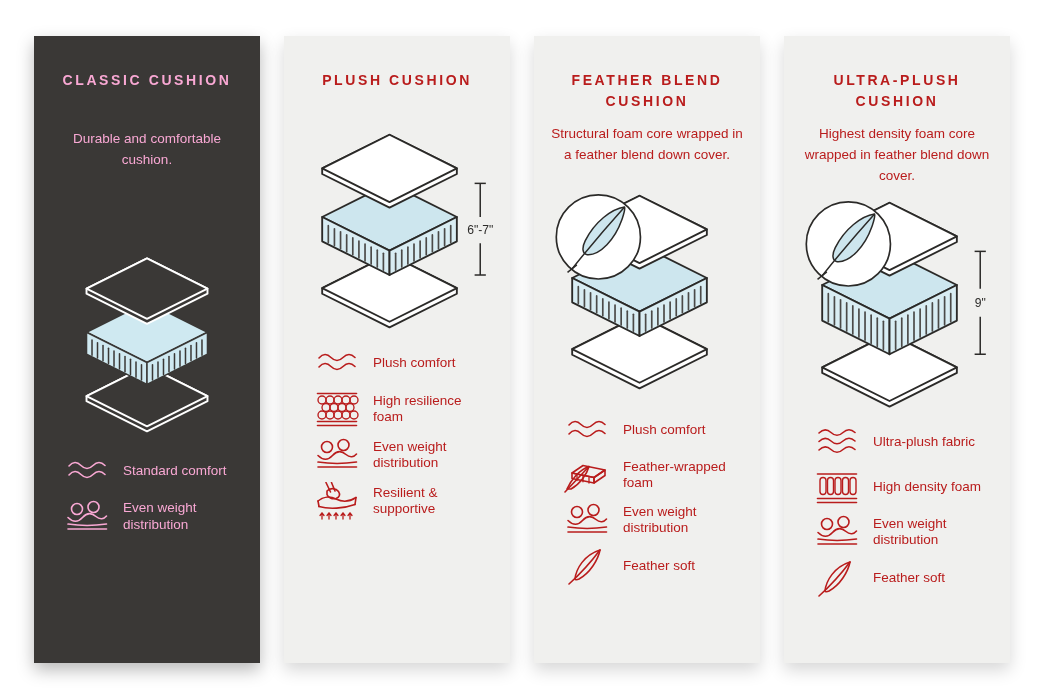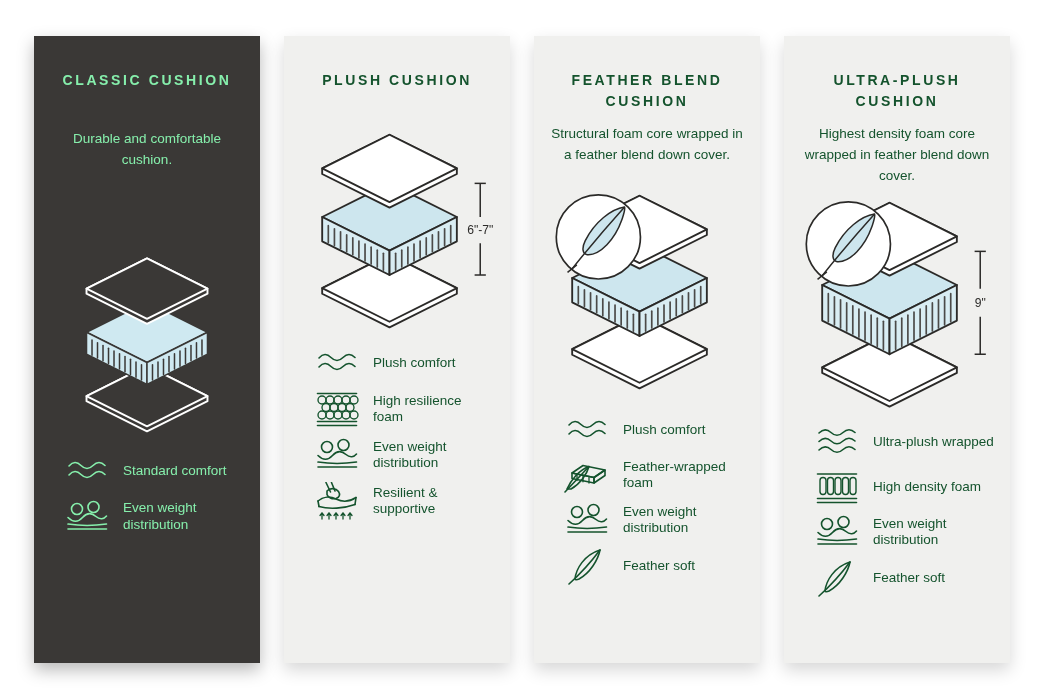--- a/index.html
+++ b/index.html
@@ -16,26 +16,26 @@
   }
   .card {
     width:226px;
     height:627px;
     padding:34px 12px 0 12px;
     text-align:center;
     flex-shrink:0;
   }
   .card.dark {
     background:#3A3836;
-    color:#86efac;
+    color:#f9a8d4;
     box-shadow:0 7px 16px rgba(0,0,0,.28);
   }
   .card.light {
     background:#F0F0EE;
-    color:#14532d;
+    color:#b91c1c;
     box-shadow:0 7px 16px rgba(0,0,0,.16);
   }
   h2.title {
     font-size:14px;
     font-weight:bold;
     letter-spacing:2.6px;
     line-height:1.5;
     margin:0 auto;
   }
   p.desc {
@@ -435,21 +435,21 @@
 
     <ul class="features">
       <li>
         <span class="ficon">
           <svg width="46" height="32" viewBox="0 0 46 32">
             <path d="M5,7 C9,2.8 13,2.8 17,6.5 C21,10.2 25,10.2 29,6.5 C33,2.8 37,2.8 41,6.5"></path>
             <path d="M5,15.5 C9,11.3 13,11.3 17,15 C21,18.7 25,18.7 29,15 C33,11.3 37,11.3 41,15"></path>
             <path d="M5,24 C9,19.8 13,19.8 17,23.5 C21,27.2 25,27.2 29,23.5 C33,19.8 37,19.8 41,23.5"></path>
           </svg>
         </span>
-        <span class="flabel">Ultra-plush wrapped</span>
+        <span class="flabel">Ultra-plush fabric</span>
       </li>
       <li>
         <span class="ficon">
           <svg width="46" height="34" viewBox="0 0 46 34">
             <path d="M3.5,4 H42.5"></path>
             <g stroke-width="1.4">
               <rect x="6" y="7.5" width="6" height="17" rx="3"></rect>
               <rect x="13.5" y="7.5" width="6" height="17" rx="3"></rect>
               <rect x="21" y="7.5" width="6" height="17" rx="3"></rect>
               <rect x="28.5" y="7.5" width="6" height="17" rx="3"></rect>

